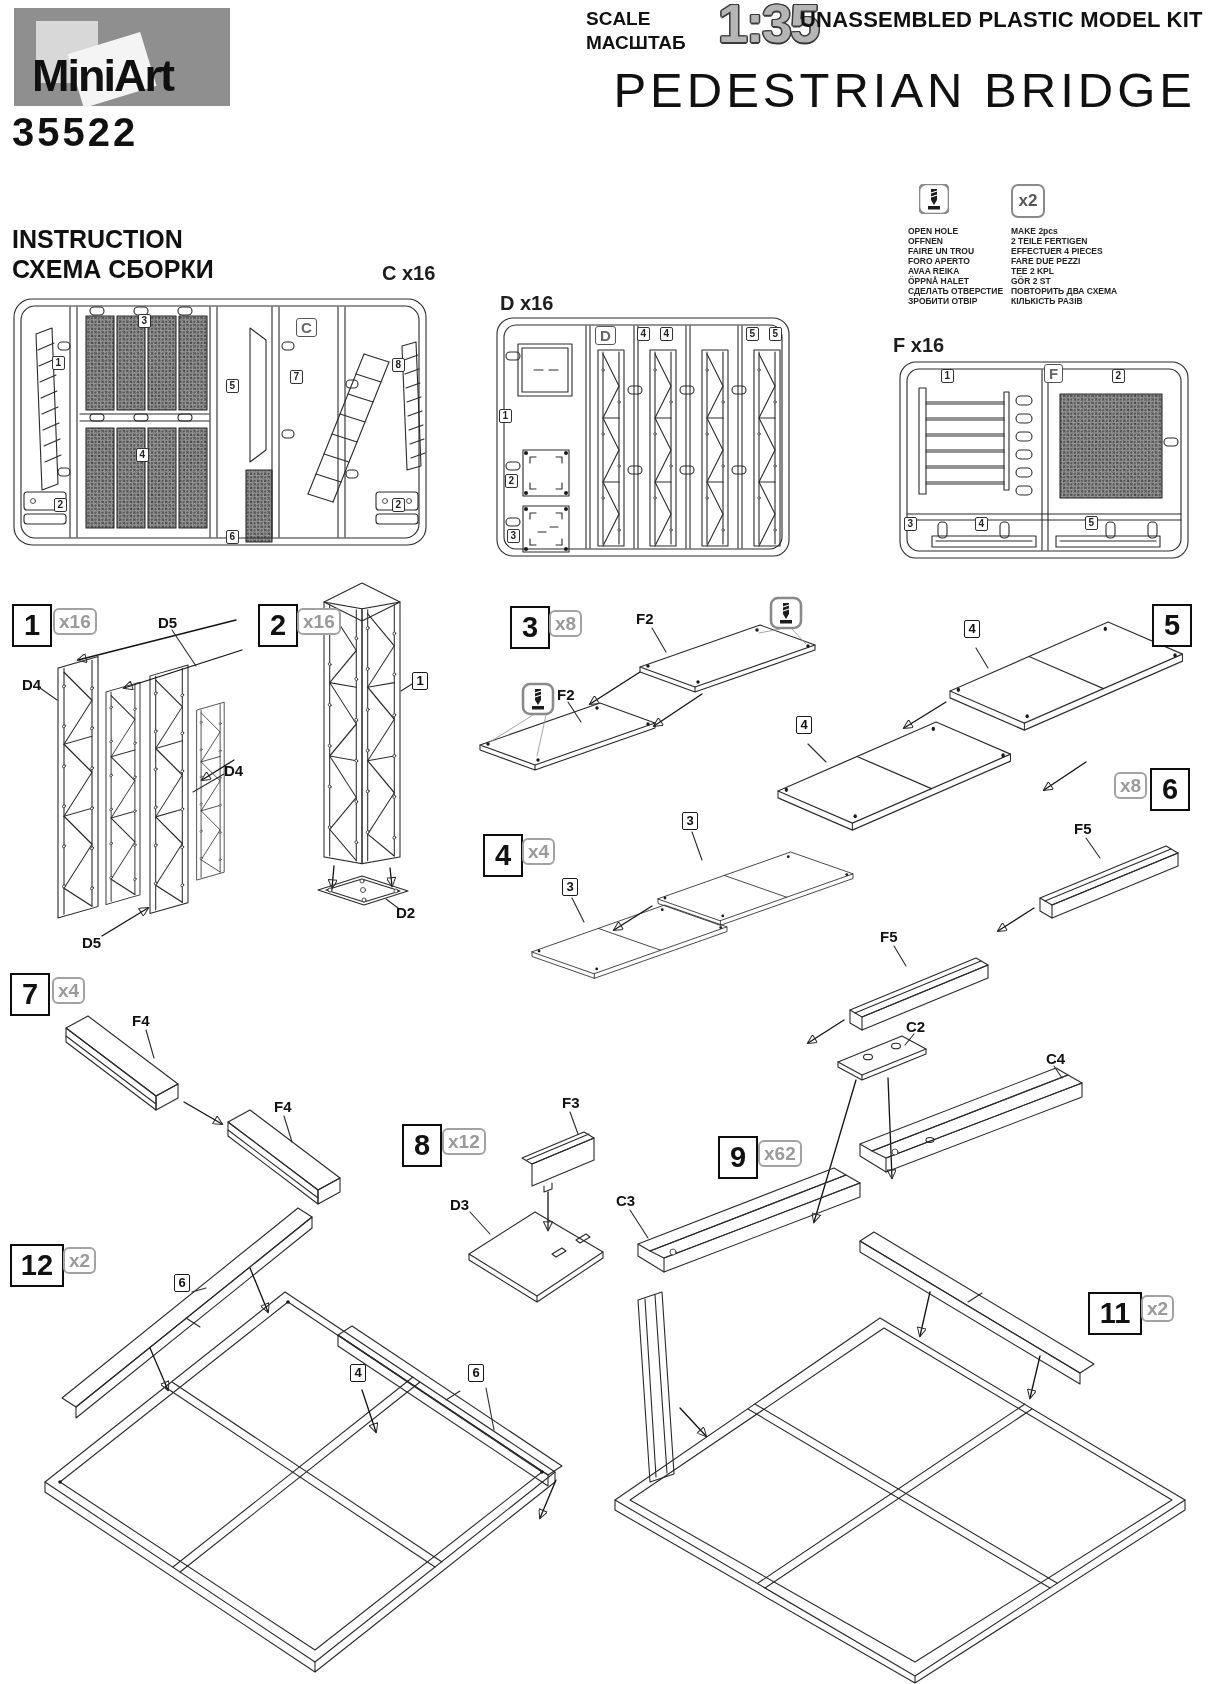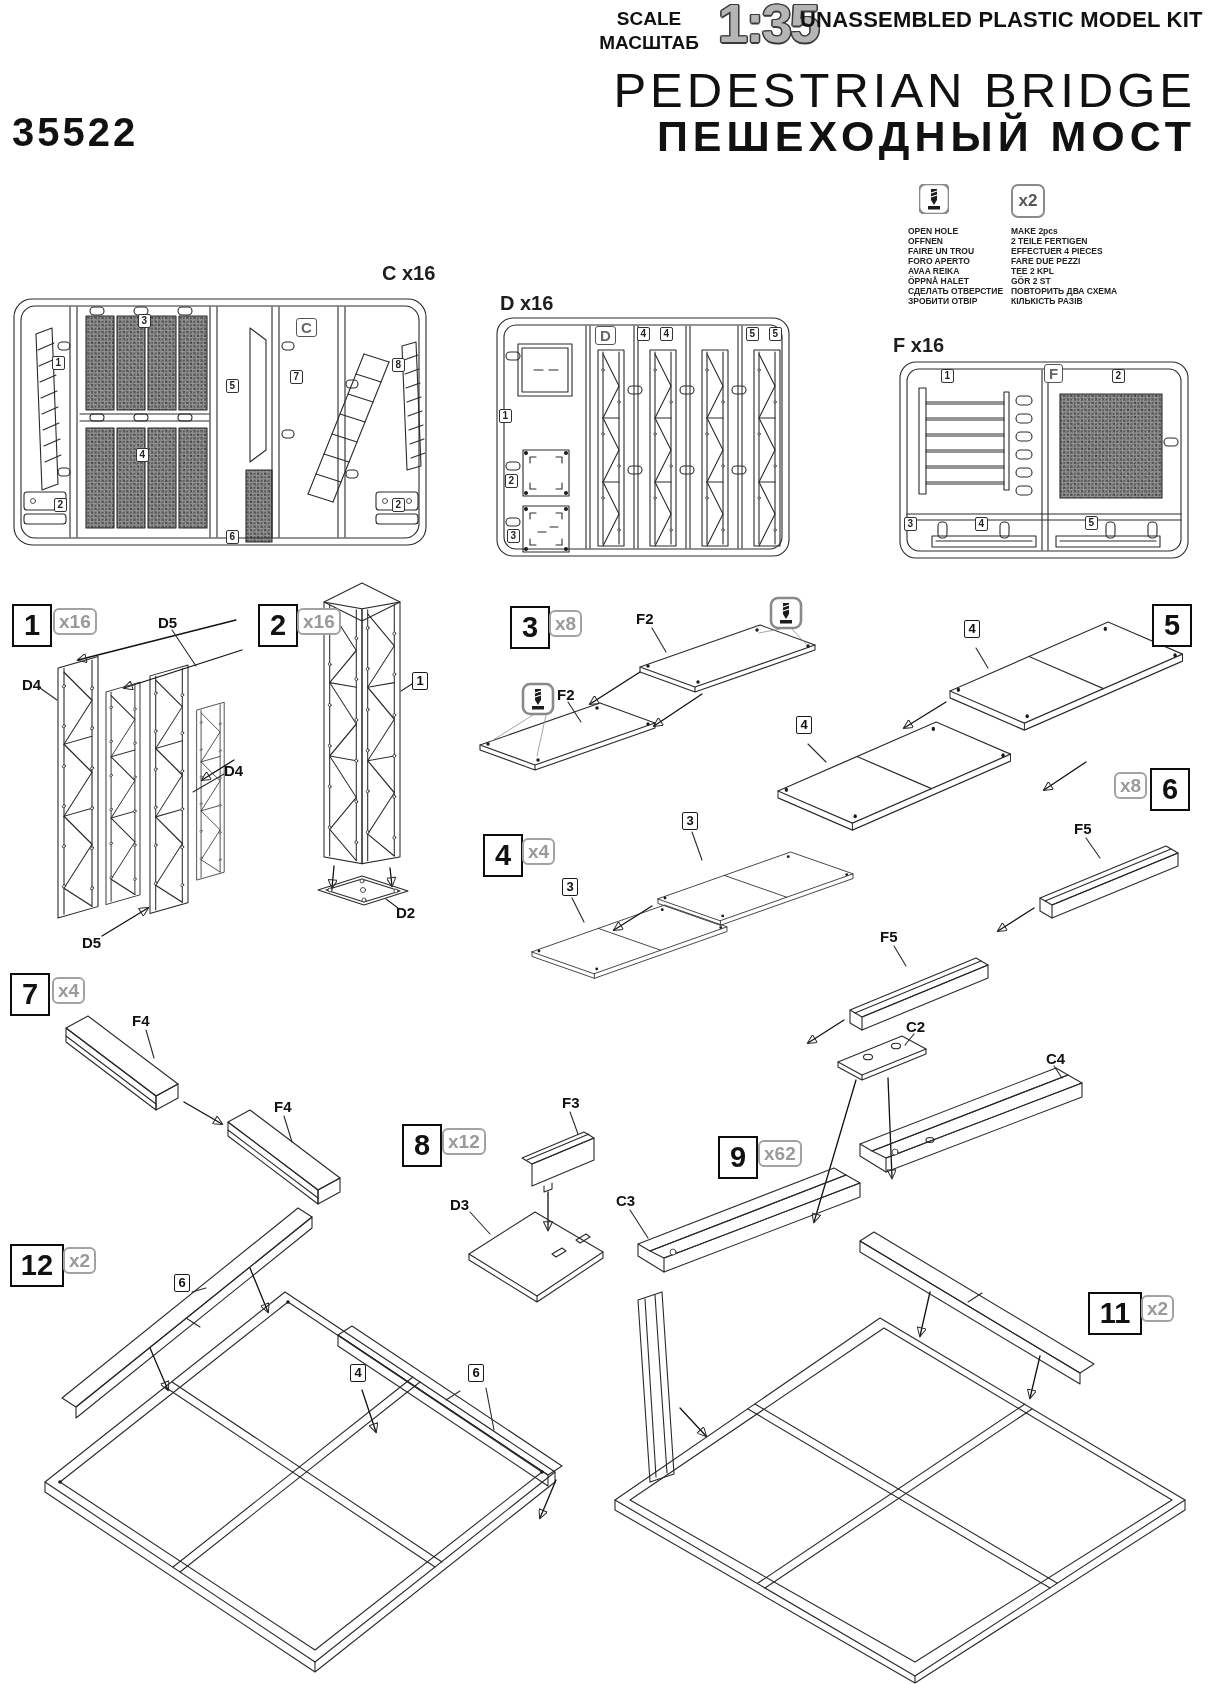--- a/index.html
+++ b/index.html
@@ -10,21 +10,21 @@
   #art .fillT{fill:url(#tread)}
   #art .wdot{fill:#fff;stroke-width:.8}
   #art .bdot{fill:#1a1a1a;stroke:none}
   #art .thin{stroke:#8f8f8f;stroke-width:.8}
   #art .arr{stroke:#111;stroke-width:1.3;marker-end:url(#ah)}
   .logo{left:14px;top:8px;width:216px;height:98px;background:#8f8f8f}
   .logo-sq1{left:22px;top:13px;width:62px;height:62px;background:#d8d8d8}
   .logo-sq2{left:60px;top:34px;width:76px;height:56px;background:#f4f4f4;transform:rotate(-17deg)}
   .brand{left:18px;top:42px;font-size:45px;font-weight:bold;letter-spacing:-2px;color:#101010}
   .kitnum{left:12px;top:110px;font-size:40px;font-weight:bold;letter-spacing:3px}
-  .scale-labels{left:586px;top:7px;width:126px;text-align:center;font-size:19px;line-height:24px;font-weight:600}
+  .scale-labels{left:586px;top:7px;width:126px;text-align:left;font-size:19px;line-height:24px;font-weight:600}
   .scale-value{left:718px;top:-8px;font-size:54px;font-weight:bold;letter-spacing:-2px;color:#b5b5b5;
     text-shadow:-1.5px 0 #3a3a3a,1.5px 0 #3a3a3a,0 -1.5px #3a3a3a,0 1.5px #3a3a3a,-1px -1px #3a3a3a,1px 1px #3a3a3a,-1px 1px #3a3a3a,1px -1px #3a3a3a}
   .kit-type{left:800px;top:7px;font-size:22px;line-height:26px;font-weight:600;letter-spacing:.2px;white-space:nowrap}
   .title-en{left:400px;top:62px;width:796px;text-align:right;font-size:49px;font-weight:normal;letter-spacing:4px}
   .title-ru{left:400px;top:112px;width:796px;text-align:right;font-size:43px;font-weight:bold;letter-spacing:5px}
   .instr{left:12px;top:224px;font-size:25px;font-weight:bold;line-height:30px}
   .legend-line{font-size:8.5px;line-height:10px;font-weight:600;color:#222;white-space:nowrap}
   .x2icon{width:30px;height:30px;border:2.5px solid #8a8a8a;border-radius:7px;background:#fff;display:flex;align-items:center;justify-content:center;font-weight:bold;font-size:17px;color:#555}
   .sprue-label{font-size:20px;font-weight:600;color:#1d1d1d}
   .sletter{border:1.5px solid #555;background:#fff;font-weight:bold;font-size:15px;line-height:17px;padding:0 4px;border-radius:3px;color:#666}
@@ -436,33 +436,41 @@
       <line x1="968" y1="1302" x2="982" y2="1293"></line>
       <line class="arr" x1="930" y1="1292" x2="920" y2="1336"></line>
       <line class="arr" x1="1040" y1="1356" x2="1030" y2="1398"></line>
       <polygon points="638,1300 662,1292 674,1474 650,1482"></polygon>
       <line x1="645" y1="1299" x2="656" y2="1477"></line>
         <line x1="655" y1="1295" x2="667" y2="1473"></line>
       <line class="arr" x1="680" y1="1408" x2="706" y2="1436"></line>
     </g>
   </svg>
 
+  <div class="abs logo">
+    <div class="abs logo-sq1"></div>
+    <div class="abs logo-sq2"></div>
+    <div class="abs brand">MiniArt</div>
+  </div>
   <div class="abs kitnum">35522</div>
 
   <div class="abs scale-labels">
     <div>SCALE</div>
     <div>МАСШТАБ</div>
   </div>
   <div class="abs scale-value">1:35</div>
   <div class="abs kit-type">
     <div>UNASSEMBLED PLASTIC MODEL KIT</div>
   </div>
   <div class="abs title-en">PEDESTRIAN BRIDGE</div>
-  <div class="abs title-ru">ПЕШЕХОДНЫЙ МОСТ</div>
-
+
+  <div class="abs instr">
+    <div>INSTRUCTION</div>
+    <div>СХЕМА СБОРКИ</div>
+  </div>
 
   <div class="abs" style="left:905px;top:184px;width:300px;height:126px">
     <svg class="abs" style="left:14px;top:0" width="30" height="30" viewBox="0 0 30 30">
       <rect x="0" y="0" width="30" height="30" rx="7" fill="#fff" stroke="#8a8a8a" stroke-width="2.6"></rect>
       <polygon points="12,5 18,5 18,16 15,21 12,16" fill="#1c1c1c"></polygon>
       <line x1="12" y1="9" x2="18" y2="7" stroke="#fff" stroke-width="1.3"></line>
       <line x1="12" y1="13" x2="18" y2="11" stroke="#fff" stroke-width="1.3"></line>
       <rect x="9" y="22" width="12" height="3.5" fill="#1c1c1c"></rect>
     </svg>
     <div class="abs x2icon" style="left:106px;top:0">

